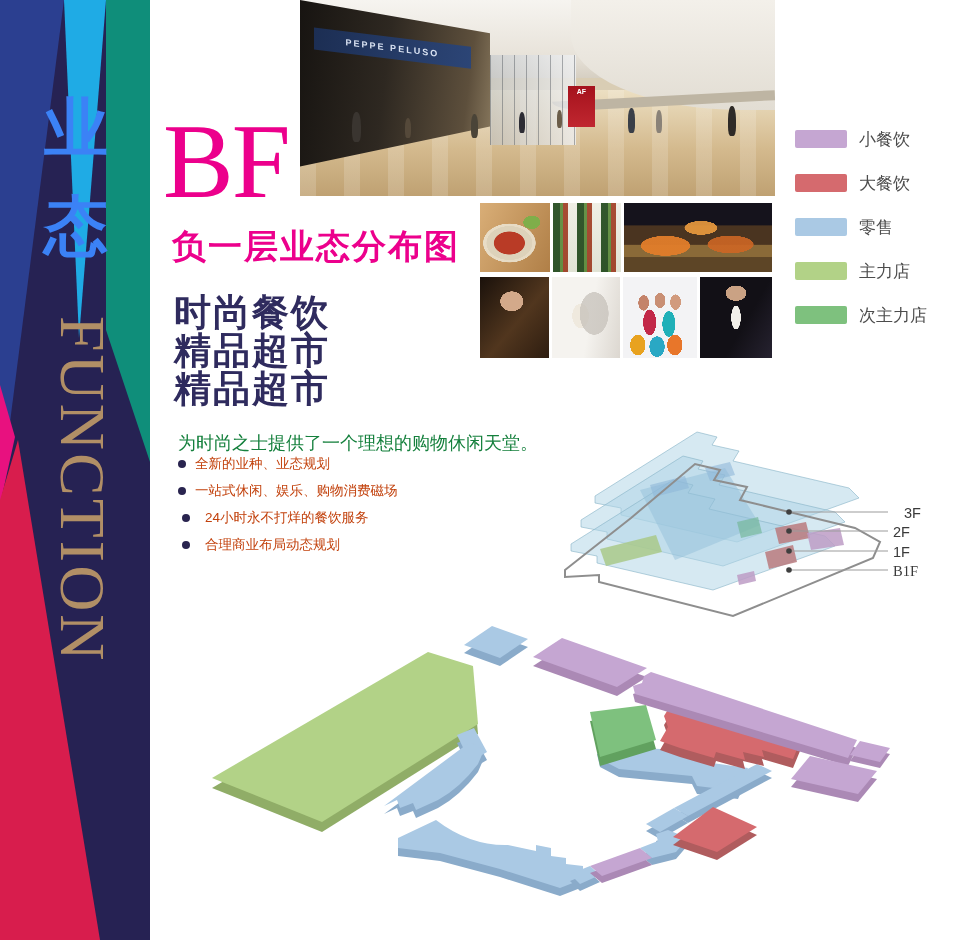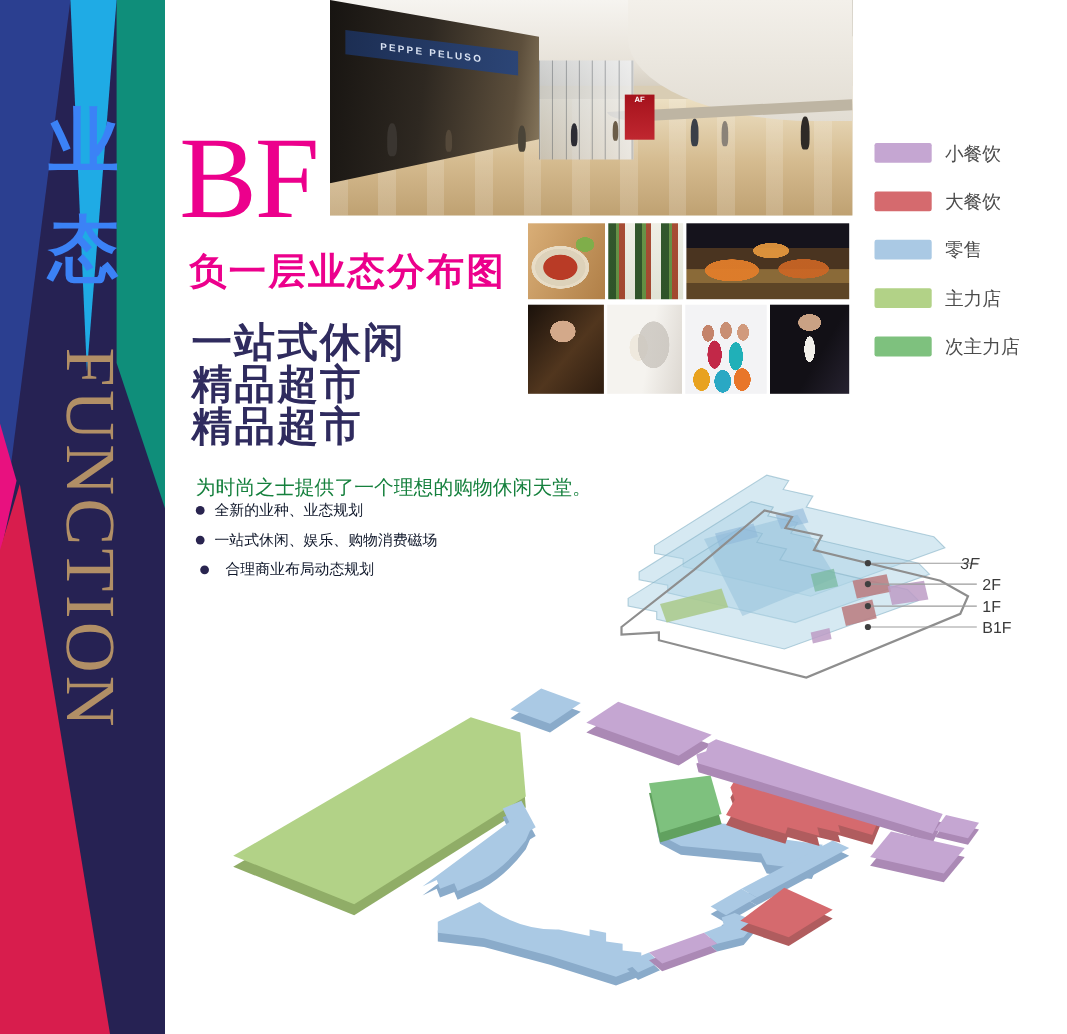--- a/index.html
+++ b/index.html
@@ -18,21 +18,21 @@
   
   .bf{left:163px;top:112px;font-family:"Liberation Serif","DejaVu Serif",serif;
       font-weight:normal;font-size:106px;line-height:100px;color:#ec008c;letter-spacing:-2px;}
   .sub{left:172px;top:224px;font-size:34px;font-weight:bold;color:#ec008c;letter-spacing:2px;}
   .headline{left:174px;top:294px;font-size:37px;font-weight:bold;color:#2f2b5e;line-height:38px;
             font-family:"Liberation Serif","DejaVu Serif",serif;letter-spacing:2px;}
   .intro{left:178px;top:431px;font-size:18px;color:#15803d;}
   .bullets{left:178px;top:455px;width:300px;}
   .bullet-row{display:flex;align-items:center;margin-bottom:9px;}
   .dot{width:8px;height:8px;border-radius:50%;background:#29244f;margin-right:9px;flex:0 0 8px;}
-  .bullet-row span.t{font-size:13.5px;color:#0f172a;}
+  .bullet-row span.t{font-size:13.5px;color:#c2410c;}
   .bullet-row.pad .dot{margin-left:4px;margin-right:15px;}
 
   
   .legend{left:795px;top:130px;width:170px;}
   .legend-row{display:flex;align-items:center;height:18px;margin-bottom:26px;}
   .swatch{width:52px;height:18px;border-radius:2px;margin-right:12px;flex:0 0 52px;}
   .legend-row span.t{font-size:17px;color:#4c4c4c;}
 
   
   .mall-photo{left:300px;top:0;width:475px;height:196px;overflow:hidden;background:#d9cdb4;}
@@ -106,35 +106,39 @@
       <polygon points="0,500 18,440 100,940 0,940" fill="#d81d4d"></polygon>
     </svg>
   </div>
   <div class="abs banner-cn">业态</div>
   <div class="abs banner-en">FUNCTION</div>
 
   <div class="abs bf">BF</div>
   <div class="abs sub">负一层业态分布图</div>
 
   <div class="abs headline">
-    <div>一站式休闲</div>
+    <div>时尚餐饮</div>
     <div>精品超市</div>
     <div>精品超市</div>
   </div>
 
   <div class="abs intro">为时尚之士提供了一个理想的购物休闲天堂。</div>
 
   <div class="abs bullets">
     <div class="bullet-row">
       <span class="dot"></span>
       <span class="t">全新的业种、业态规划</span>
     </div>
     <div class="bullet-row">
       <span class="dot"></span>
       <span class="t">一站式休闲、娱乐、购物消费磁场</span>
+    </div>
+    <div class="bullet-row pad">
+      <span class="dot"></span>
+      <span class="t">24小时永不打烊的餐饮服务</span>
     </div>
     <div class="bullet-row pad">
       <span class="dot"></span>
       <span class="t">合理商业布局动态规划</span>
     </div>
   </div>
 
   <div class="abs mall-photo">
     <div class="abs mp-ceiling"></div>
     <div class="abs mp-floor"></div>
@@ -219,24 +223,24 @@
         <line x1="234" y1="140" x2="333" y2="140"></line>
       </g>
       <g fill="#3f3f3f">
         <circle cx="234" cy="82" r="2.8"></circle>
         <circle cx="234" cy="101" r="2.8"></circle>
         <circle cx="234" cy="121" r="2.8"></circle>
         <circle cx="234" cy="140" r="2.8"></circle>
       </g>
     </svg>
   </div>
-  <div class="abs flabel" style="left:873px;top:505px;font-style:italic;">3F</div>
+  <div class="abs flabel" style="left:904px;top:505px;">3F</div>
   <div class="abs flabel" style="left:893px;top:524px;">2F</div>
   <div class="abs flabel" style="left:893px;top:544px;">1F</div>
-  <div class="abs flabel" style="left:893px;top:563px;">B1F</div>
+  <div class="abs flabel" style="left:893px;top:563px;font-family:Liberation Serif, serif;">B1F</div>
 
   <div class="abs" style="left:175px;top:612px;">
     <svg width="740" height="330" viewBox="0 0 740 330">
 
       <g fill="#b2d287">
         <polygon points="37,176 253,50 298,64 303,122 147,220" fill="#90ad67"></polygon>
         <polygon points="37,166 253,40 298,54 303,112 147,210"></polygon>
       </g>
 
       <g fill="#aac9e4">

